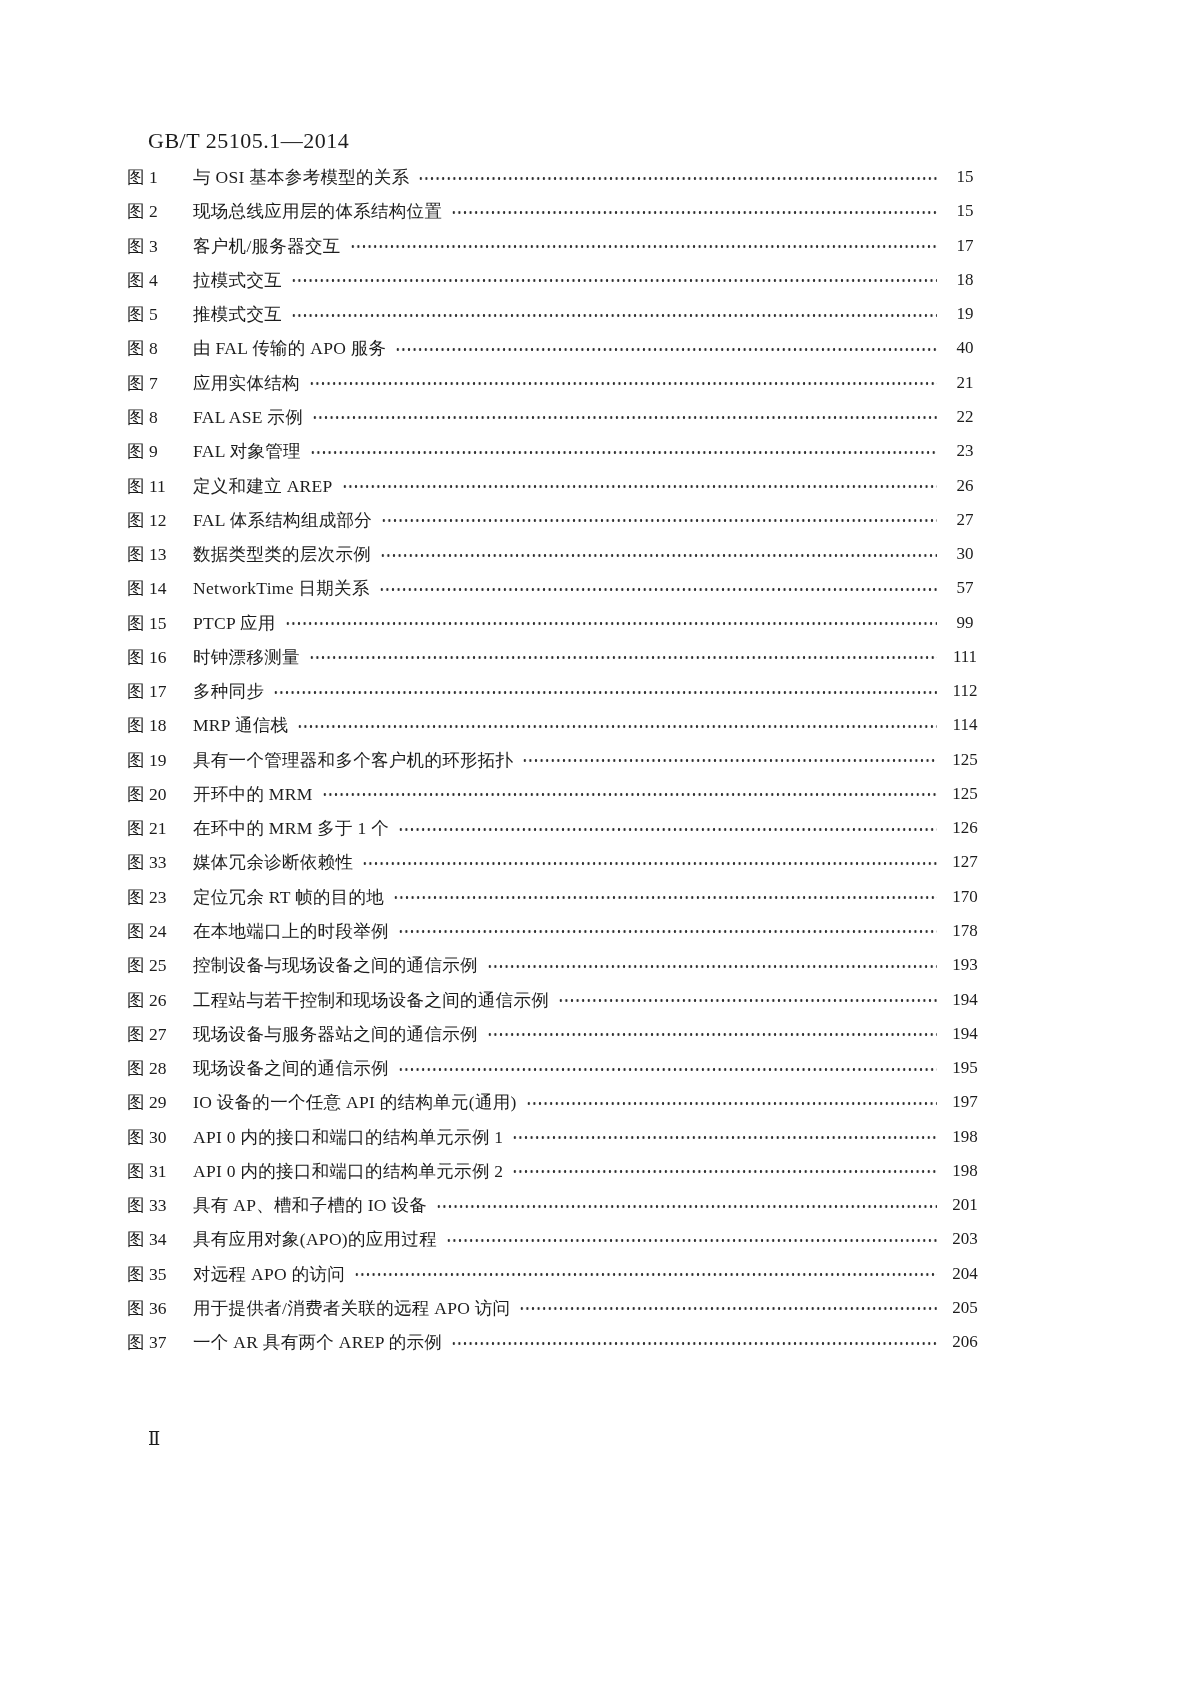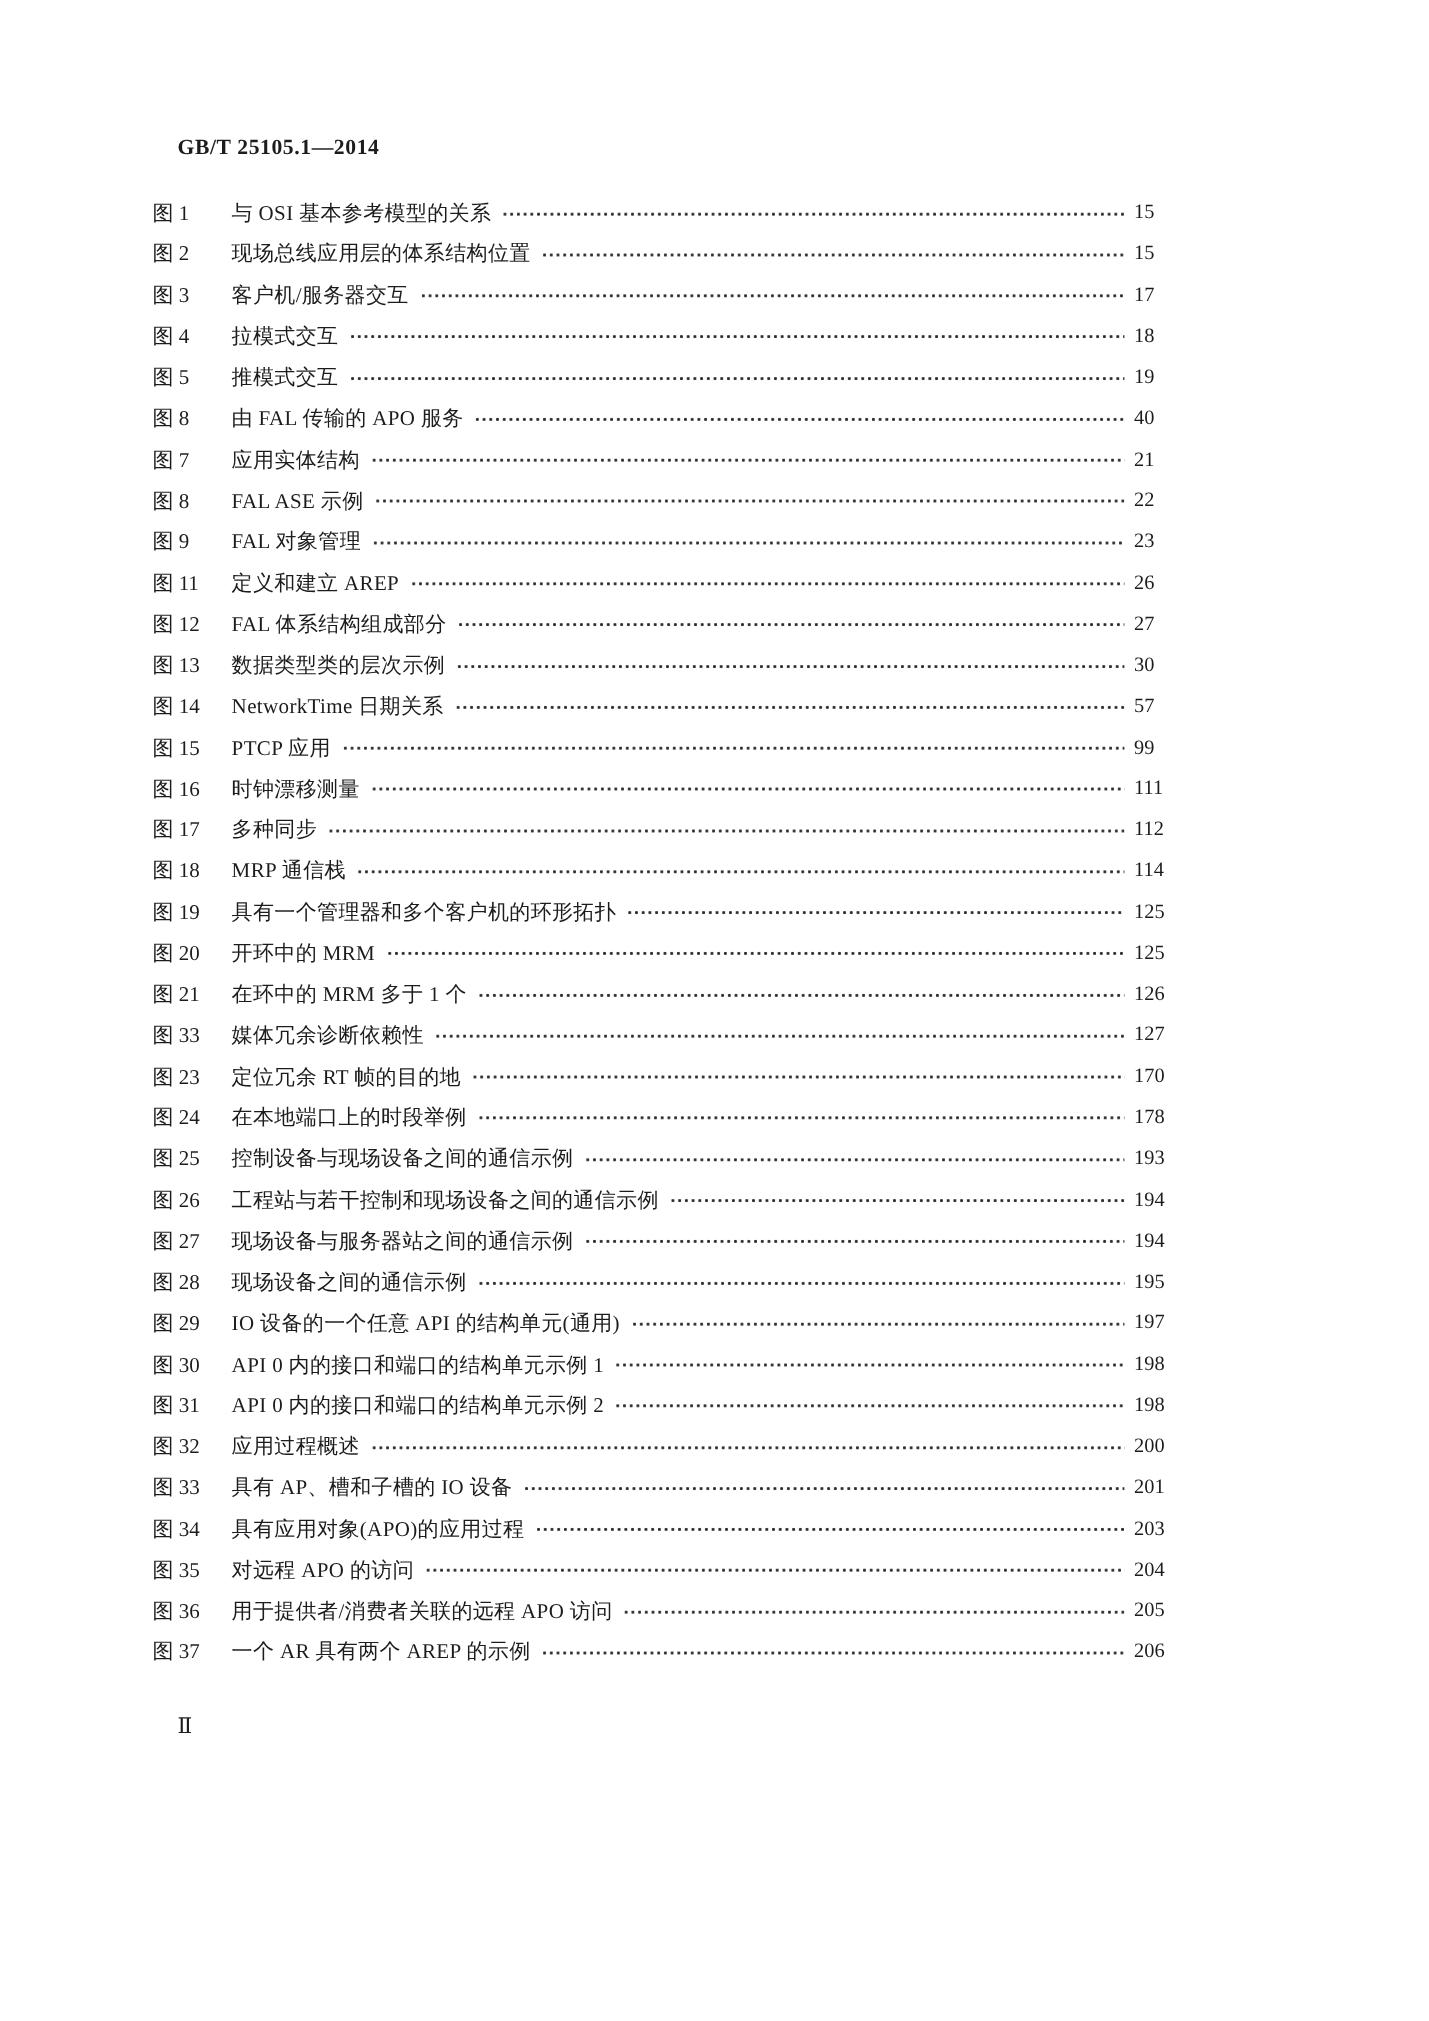--- a/index.html
+++ b/index.html
@@ -11,23 +11,23 @@
   .page {
     position: relative;
     width: 1191px;
     height: 1684px;
     background: #ffffff;
     overflow: hidden;
   }
   .doc-header {
     position: absolute;
     left: 148px;
-    top: 112px;
-    font-size: 18px;
-    font-weight: bold;
+    top: 128px;
+    font-size: 22px;
+    font-weight: normal;
     letter-spacing: 0.5px;
     white-space: nowrap;
   }
   .toc {
     position: absolute;
     left: 127px;
     top: 160px;
     width: 858px;
   }
   .toc-row {
@@ -53,21 +53,21 @@
     margin: 2px 8px 0 9px;
     background-image: radial-gradient(circle, #2b2b2b 1.05px, rgba(0,0,0,0) 1.45px);
     background-size: 5.6px 17px;
     background-repeat: repeat-x;
     background-position: left center;
     min-width: 12px;
   }
   .page-num {
     flex: 0 0 auto;
     width: 40px;
-    text-align: left;
+    text-align: center;
     font-size: 17px;
   }
   .doc-footer {
     position: absolute;
     left: 148px;
     top: 1428px;
     font-size: 18px;
   }
 </style>
 </head>
@@ -283,26 +283,20 @@
         <span class="page-num">198</span>
       </div>
 
       <div class="toc-row">
         <span class="fig-label">图 31</span>
         <span class="fig-title">API 0 内的接口和端口的结构单元示例 2</span>
         <span class="leader"></span>
         <span class="page-num">198</span>
       </div>
 
-      <div class="toc-row">
-        <span class="fig-label">图 32</span>
-        <span class="fig-title">应用过程概述</span>
-        <span class="leader"></span>
-        <span class="page-num">200</span>
-      </div>
 
       <div class="toc-row">
         <span class="fig-label">图 33</span>
         <span class="fig-title">具有 AP、槽和子槽的 IO 设备</span>
         <span class="leader"></span>
         <span class="page-num">201</span>
       </div>
 
       <div class="toc-row">
         <span class="fig-label">图 34</span>

